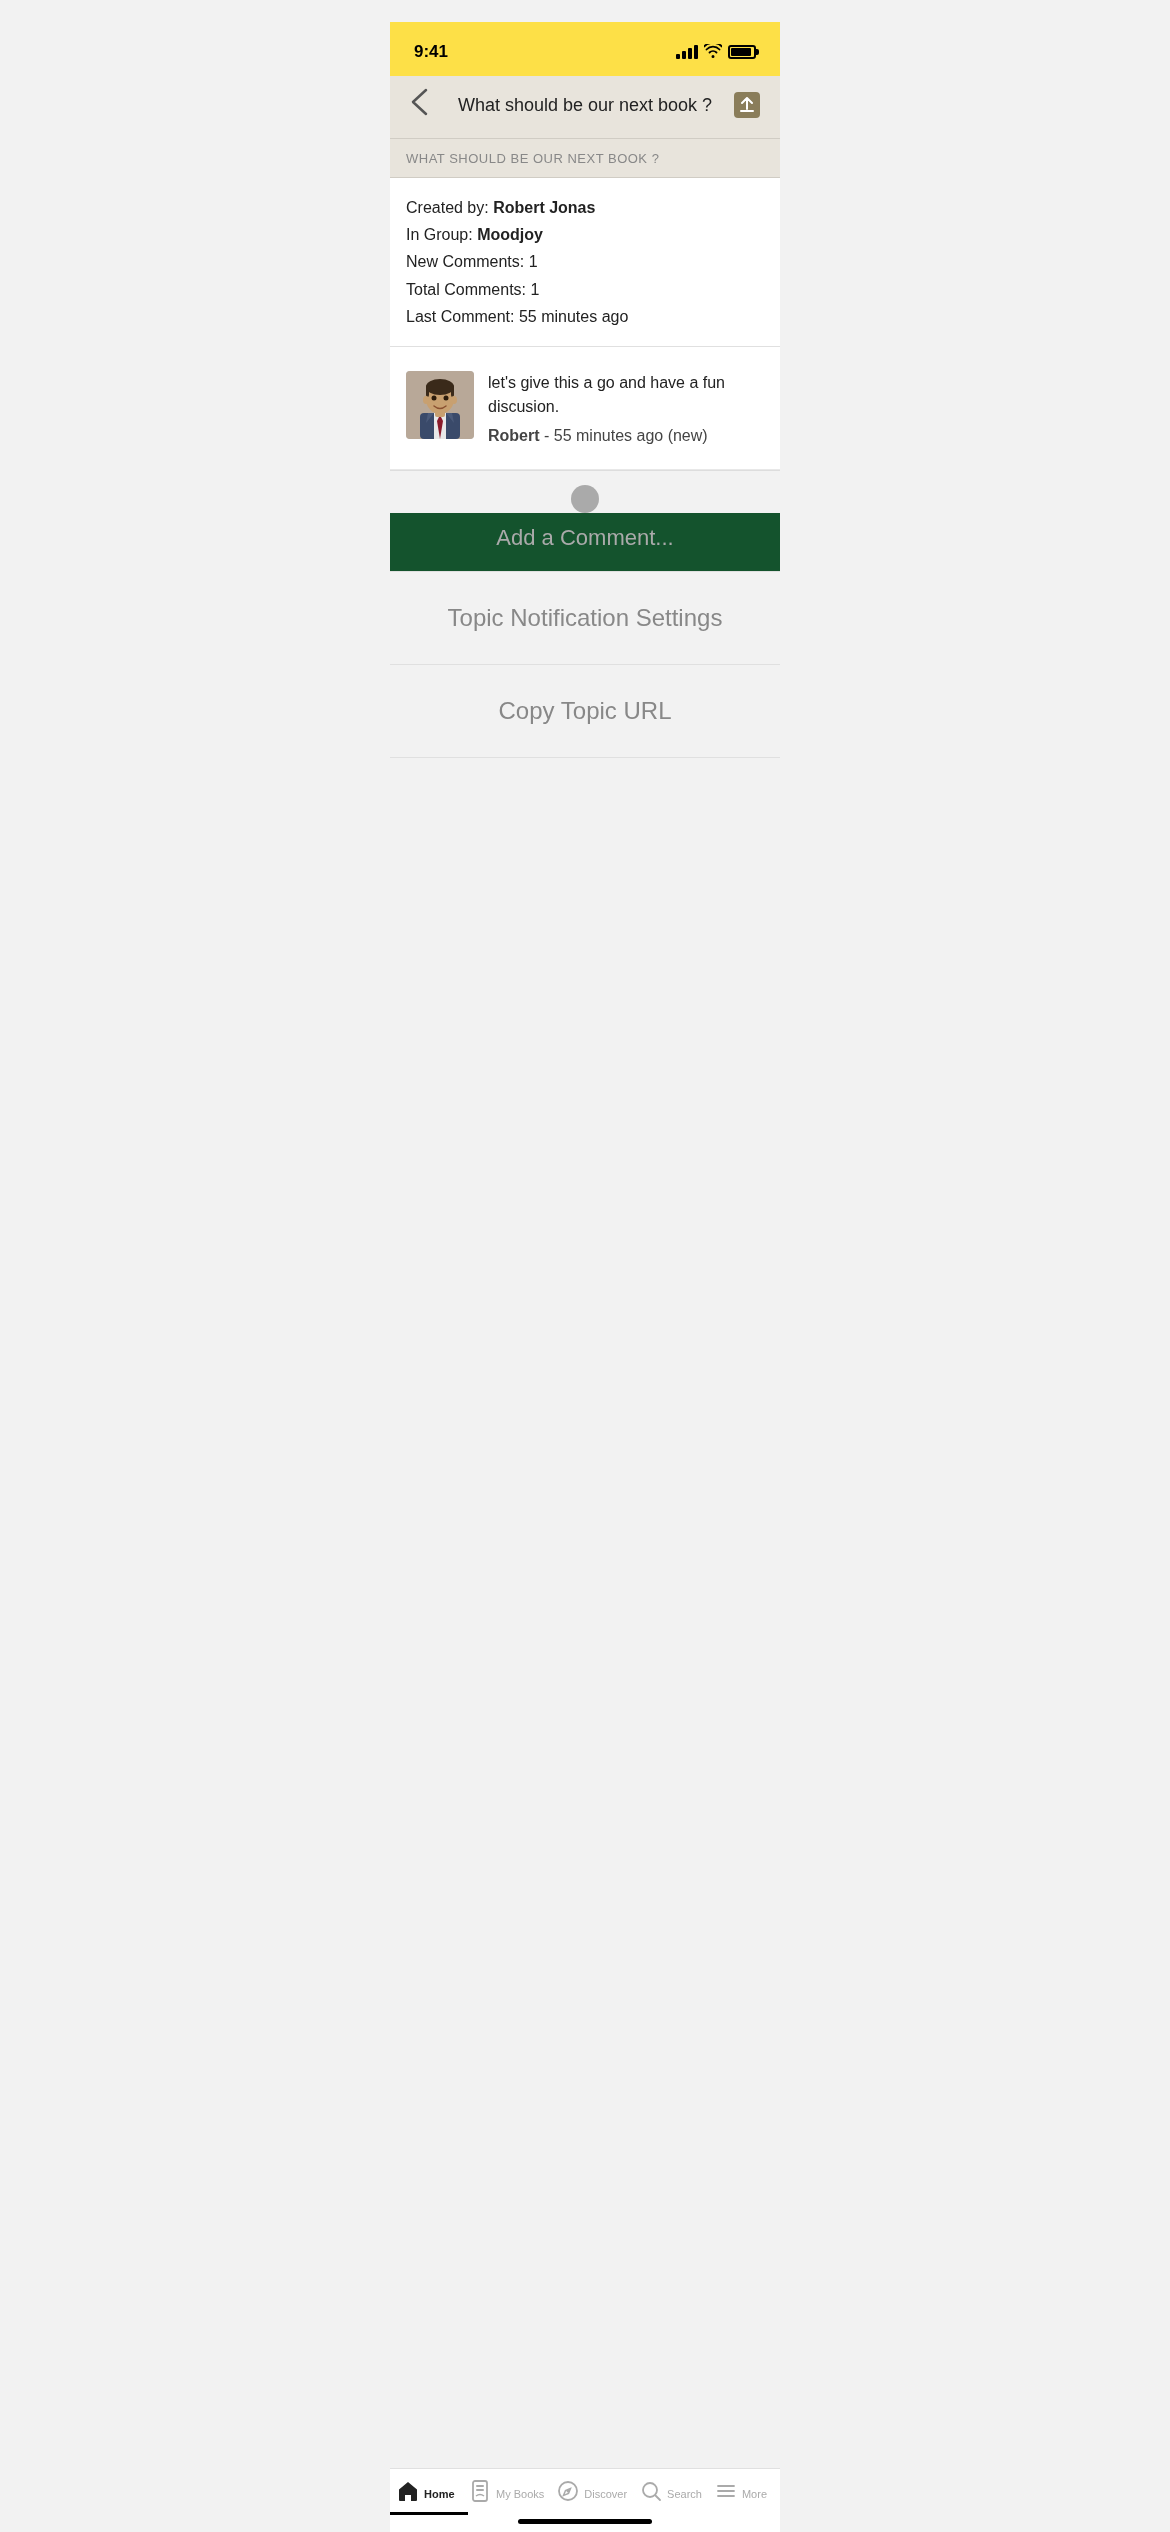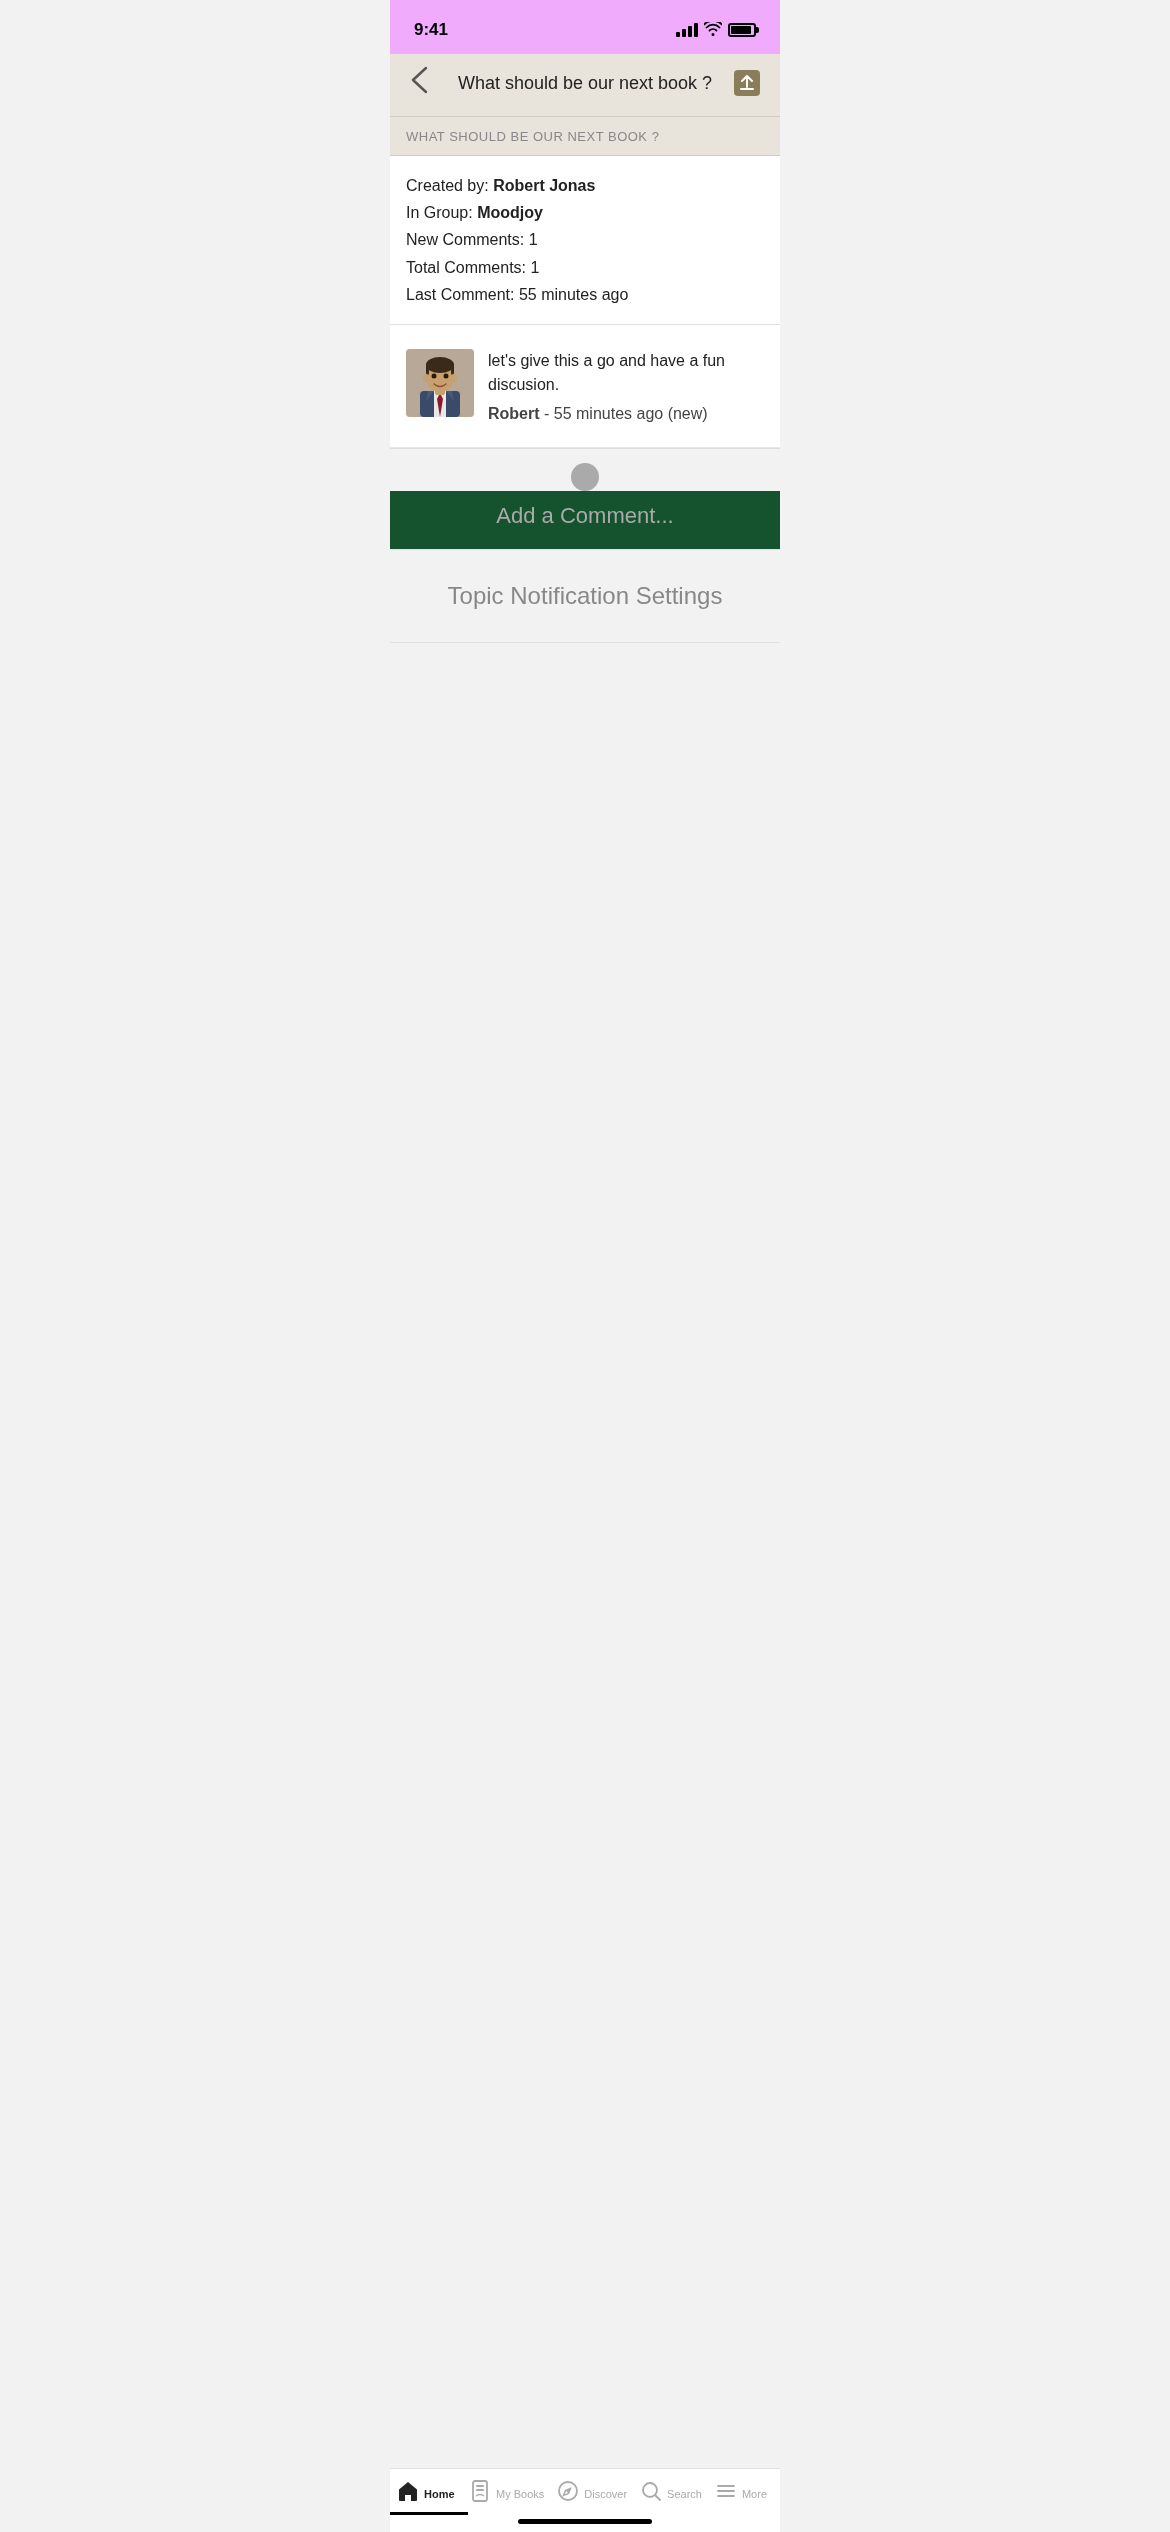--- a/index.html
+++ b/index.html
@@ -10,26 +10,27 @@
       background: #f2f2f2;
       width: 390px;
       min-height: 844px;
       margin: 0 auto;
       position: relative;
       overflow-x: hidden;
     }
 
     
     .status-bar {
-      background: #f0abfc;
+      background: #fde047;
       display: flex;
       justify-content: space-between;
       align-items: center;
       padding: 14px 24px 8px;
       height: 54px;
+      margin-top: 22px;
     }
 
     .status-time {
       font-size: 17px;
       font-weight: 600;
       color: #000;
     }
 
     .status-icons {
       display: flex;
@@ -456,20 +457,23 @@
   </div>
 
   <div class="add-comment">
     <span class="add-comment-text">Add a Comment...</span>
   </div>
 
   <div class="action-section">
     <div class="action-item">
       <span class="action-item-text">Topic Notification Settings</span>
     </div>
+    <div class="action-item">
+      <span class="action-item-text">Copy Topic URL</span>
+    </div>
   </div>
 
   <div class="empty-space"></div>
 
 </div>
 
 <div class="tab-bar-wrapper">
   <div class="tab-bar-inner">
     <div class="tab-active-bar"></div>
     <div class="tab-item">

